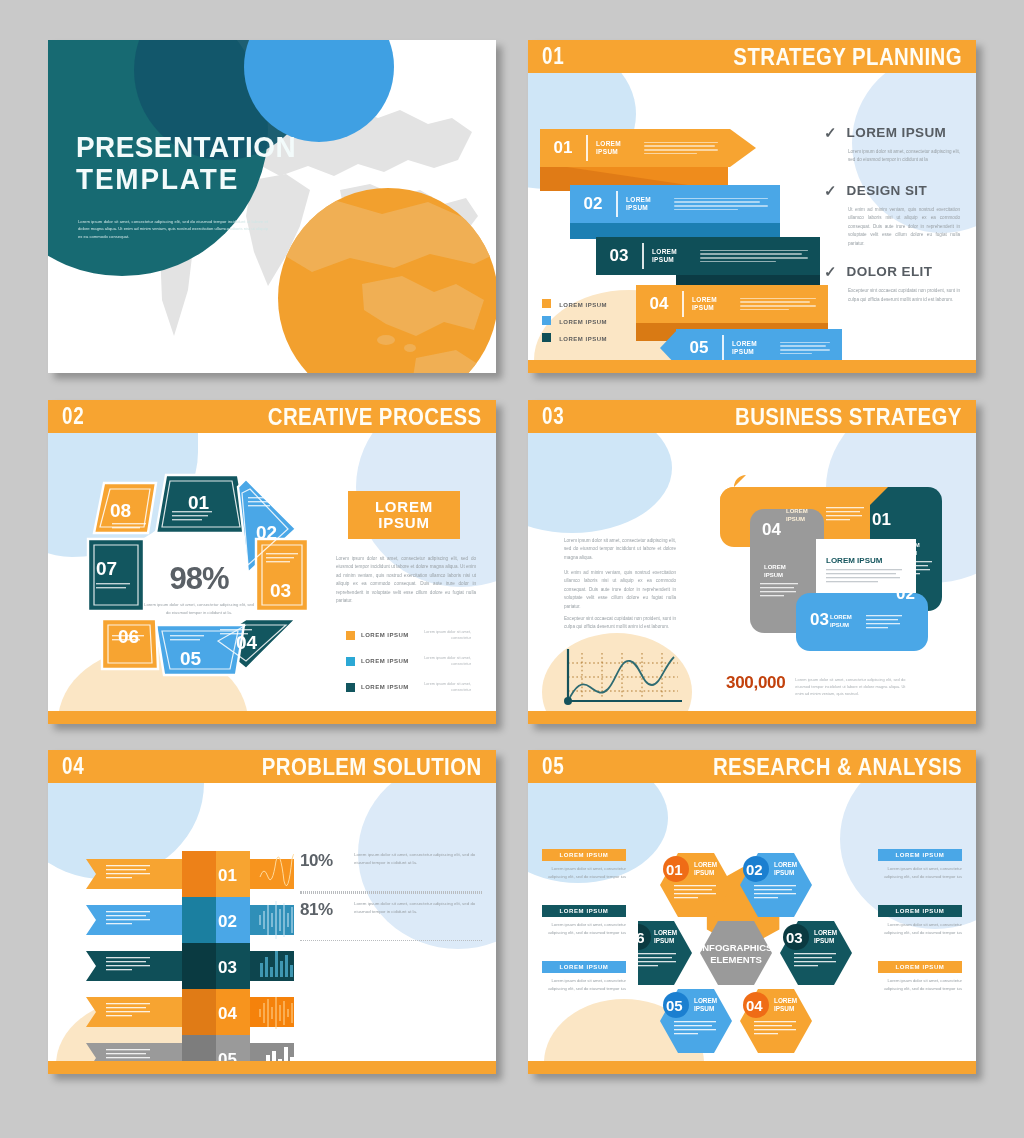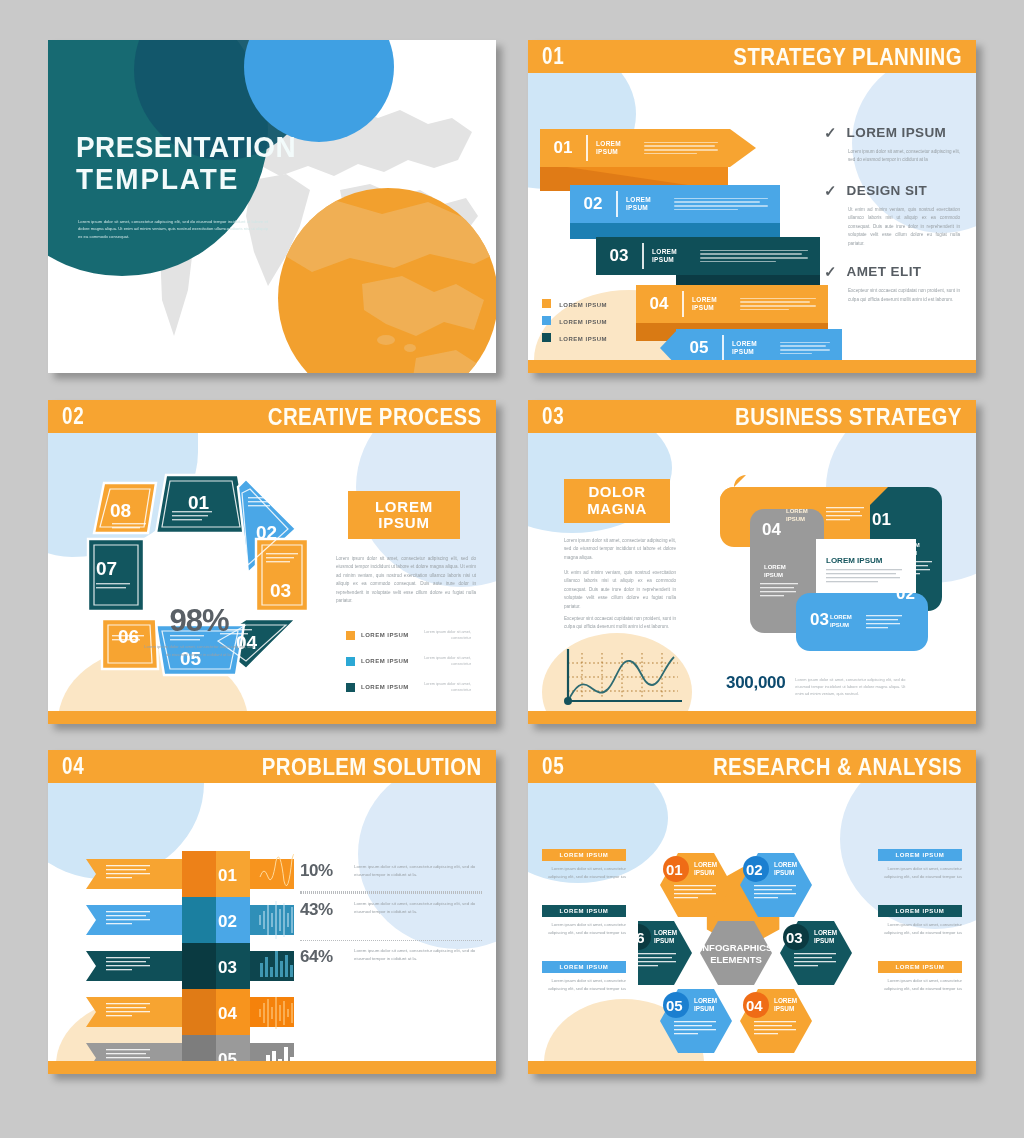--- a/index.html
+++ b/index.html
@@ -284,21 +284,21 @@
         <span class="chead">LOREM IPSUM</span>
       </div>
       <div class="cbody" style="padding-left:24px;width:112px;">Lorem ipsum dolor sit amet, consectetur adipiscing elit, sed do eiusmod tempor in cididunt at la</div>
       <div style="display:flex;align-items:center;margin:18px 0 8px 0;">
         <span class="chk">✓</span>
         <span class="chead">DESIGN SIT</span>
       </div>
       <div class="cbody" style="padding-left:24px;width:112px;">Ut enim ad minim veniam, quis nostrud exercitation ullamco laboris nisi ut aliquip ex ea commodo consequat. Duis aute irure dolor in reprehenderit in voluptate velit esse cillum dolore eu fugiat nulla pariatur.</div>
       <div style="display:flex;align-items:center;margin:16px 0 8px 0;">
         <span class="chk">✓</span>
-        <span class="chead">AMET ELIT</span>
+        <span class="chead">DOLOR ELIT</span>
       </div>
       <div class="cbody" style="padding-left:24px;width:112px;">Excepteur sint occaecat cupidatat non proident, sunt in culpa qui officia deserunt mollit anim id est laborum.</div>
     </div>
   </div>
   <div class="footbar"></div>
 </div>
 
 <div class="slide" id="s2">
   <div class="hdr">
     <div class="num">02</div>
@@ -364,21 +364,21 @@
             <rect x="100" y="186" width="30" height="1.4"></rect>
         <rect x="42" y="182" width="32" height="1.4"></rect>
             <rect x="42" y="186" width="28" height="1.4"></rect>
         <rect x="26" y="130" width="34" height="1.4"></rect>
             <rect x="26" y="134" width="30" height="1.4"></rect>
         <rect x="42" y="70" width="34" height="1.4"></rect>
             <rect x="42" y="74" width="28" height="1.4"></rect>
       </g>
     </svg>
 
-    <div style="position:absolute;left:96px;top:128px;width:110px;text-align:center;margin-top:42px;">
+    <div style="position:absolute;left:96px;top:128px;width:110px;text-align:center;">
       <div class="pct">98%</div>
       <div style="font-size:4.2px;line-height:1.8;color:#9aa1a6;margin-top:4px;text-align:center;">Lorem ipsum dolor sit amet, consectetur adipiscing elit, sed do eiusmod tempor in cididunt  at la.</div>
     </div>
 
     <div class="orangebox" style="position:absolute;left:300px;top:58px;width:112px;height:48px;display:flex;flex-direction:column;align-items:center;justify-content:center;line-height:1.1;font-size:15px;letter-spacing:.8px;">
       <span>LOREM</span>
       <span>IPSUM</span>
     </div>
 
     <div style="position:absolute;left:288px;top:122px;width:140px;font-size:4.6px;line-height:1.85;color:#9aa1a6;text-align:justify;">Lorem ipsum dolor sit amet, consectetur adipiscing elit, sed do eiusmod tempor incididunt ut labore et dolore magna aliqua. Ut enim ad minim veniam, quis nostrud exercitation ullamco laboris nisi ut aliquip ex ea commodo consequat. Duis aute irure dolor in reprehenderit in voluptate velit esse cillum dolore eu fugiat nulla pariatur.</div>
@@ -407,24 +407,20 @@
 <div class="slide" id="s3">
   <div class="hdr">
     <div class="num">03</div>
     <div class="ttl">BUSINESS STRATEGY</div>
   </div>
   <div class="canvas">
     <div class="blob blue-l" style="left:-56px;top:-30px;width:200px;height:130px;"></div>
     <div class="blob blue-p" style="right:-60px;top:-40px;width:210px;height:190px;"></div>
     <div class="blob cream" style="left:14px;bottom:-40px;width:150px;height:118px;"></div>
 
-    <div class="orangebox" style="position:absolute;left:36px;top:46px;width:106px;height:44px;display:flex;flex-direction:column;align-items:center;justify-content:center;line-height:1.12;font-size:15px;letter-spacing:.6px;">
-      <span>DOLOR</span>
-      <span>MAGNA</span>
-    </div>
 
     <div style="position:absolute;left:36px;top:104px;width:112px;font-size:4.6px;line-height:1.85;color:#9aa1a6;text-align:justify;">Lorem ipsum dolor sit amet, consectetur adipiscing elit, sed do eiusmod tempor incididunt ut labore et dolore magna aliqua.</div>
     <div style="position:absolute;left:36px;top:136px;width:112px;font-size:4.6px;line-height:1.85;color:#9aa1a6;text-align:justify;">Ut enim ad minim veniam, quis nostrud exercitation ullamco laboris nisi ut aliquip ex ea commodo consequat. Duis aute irure dolor in reprehenderit in voluptate velit esse cillum dolore eu fugiat nulla pariatur.</div>
     <div style="position:absolute;left:36px;top:182px;width:112px;font-size:4.6px;line-height:1.85;color:#9aa1a6;text-align:justify;">Excepteur sint occaecat cupidatat non proident, sunt in culpa qui officia deserunt mollit anim id est laborum.</div>
 
     <svg style="position:absolute;left:32px;top:212px;width:128px;height:64px;" viewBox="0 0 128 64">
       <g stroke="#b07a30" stroke-width="1" stroke-dasharray="1.6 2.6">
         <line x1="22" y1="8" x2="22" y2="54"></line>
             <line x1="42" y1="8" x2="42" y2="54"></line>
         <line x1="62" y1="8" x2="62" y2="54"></line>
@@ -493,21 +489,21 @@
       </g>
       <g fill="#c6cbcf">
         <rect x="120" y="96" width="76" height="1.3"></rect>
             <rect x="120" y="100" width="70" height="1.3"></rect>
         <rect x="120" y="104" width="74" height="1.3"></rect>
             <rect x="120" y="108" width="52" height="1.3"></rect>
       </g>
     </svg>
 
     <div style="position:absolute;left:198px;top:240px;display:flex;align-items:flex-start;gap:10px;">
-      <div style="font-size:17px;font-weight:bold;color:#0c4a6e;letter-spacing:-.3px;font-family:'Liberation Sans Narrow','Liberation Sans',sans-serif;">300,000</div>
+      <div style="font-size:17px;font-weight:bold;color:#c2410c;letter-spacing:-.3px;font-family:'Liberation Sans Narrow','Liberation Sans',sans-serif;">300,000</div>
       <div style="width:110px;font-size:3.9px;line-height:1.8;color:#aab0b4;text-align:justify;padding-top:3px;">Lorem ipsum dolor sit amet, consectetur adipiscing elit, sed do eiusmod tempor incididunt ut labore et dolore magna aliqua. Ut enim ad minim veniam, quis nostrud.</div>
     </div>
   </div>
   <div class="footbar"></div>
 </div>
 
 <div class="slide" id="s4">
   <div class="hdr">
     <div class="num">04</div>
     <div class="ttl">PROBLEM SOLUTION</div>
@@ -614,36 +610,32 @@
             <rect x="192" y="222" width="4" height="14"></rect>
         <rect x="198" y="218" width="4" height="18"></rect>
             <rect x="204" y="226" width="4" height="10"></rect>
         <rect x="210" y="214" width="4" height="22"></rect>
             <rect x="216" y="224" width="4" height="12"></rect>
         <rect x="222" y="220" width="4" height="16"></rect>
       </g>
     </svg>
 
     <div style="position:absolute;left:252px;top:68px;width:182px;">
-      <div style="display:flex;align-items:center;gap:14px;height:40px;">
+      <div style="display:flex;align-items:flex-start;gap:14px;height:40px;">
         <span class="pcts" style="width:40px;">10%</span>
         <span style="flex:1;font-size:4.4px;line-height:1.9;color:#9aa1a6;">Lorem ipsum dolor sit amet, consectetur adipiscing elit, sed do eiusmod tempor in cididunt at la.</span>
       </div>
       <div class="dashrule"></div>
       <div class="dashrule"></div>
       <div class="dashrule"></div>
       <div style="display:flex;align-items:flex-start;gap:14px;height:40px;padding-top:6px;">
-        <span class="pcts" style="width:40px;">43%</span>
+        <span class="pcts" style="width:40px;">81%</span>
         <span style="flex:1;font-size:4.4px;line-height:1.9;color:#9aa1a6;">Lorem ipsum dolor sit amet, consectetur adipiscing elit, sed do eiusmod tempor in cididunt at la.</span>
       </div>
       <div class="dashrule"></div>
-      <div style="display:flex;align-items:flex-start;gap:14px;height:40px;padding-top:6px;">
-        <span class="pcts" style="width:40px;">64%</span>
-        <span style="flex:1;font-size:4.4px;line-height:1.9;color:#9aa1a6;">Lorem ipsum dolor sit amet, consectetur adipiscing elit, sed do eiusmod tempor in cididunt at la.</span>
-      </div>
 
     </div>
   </div>
   <div class="footbar"></div>
 </div>
 
 <div class="slide" id="s5">
   <div class="hdr">
     <div class="num">05</div>
     <div class="ttl">RESEARCH &amp; ANALYSIS</div>

